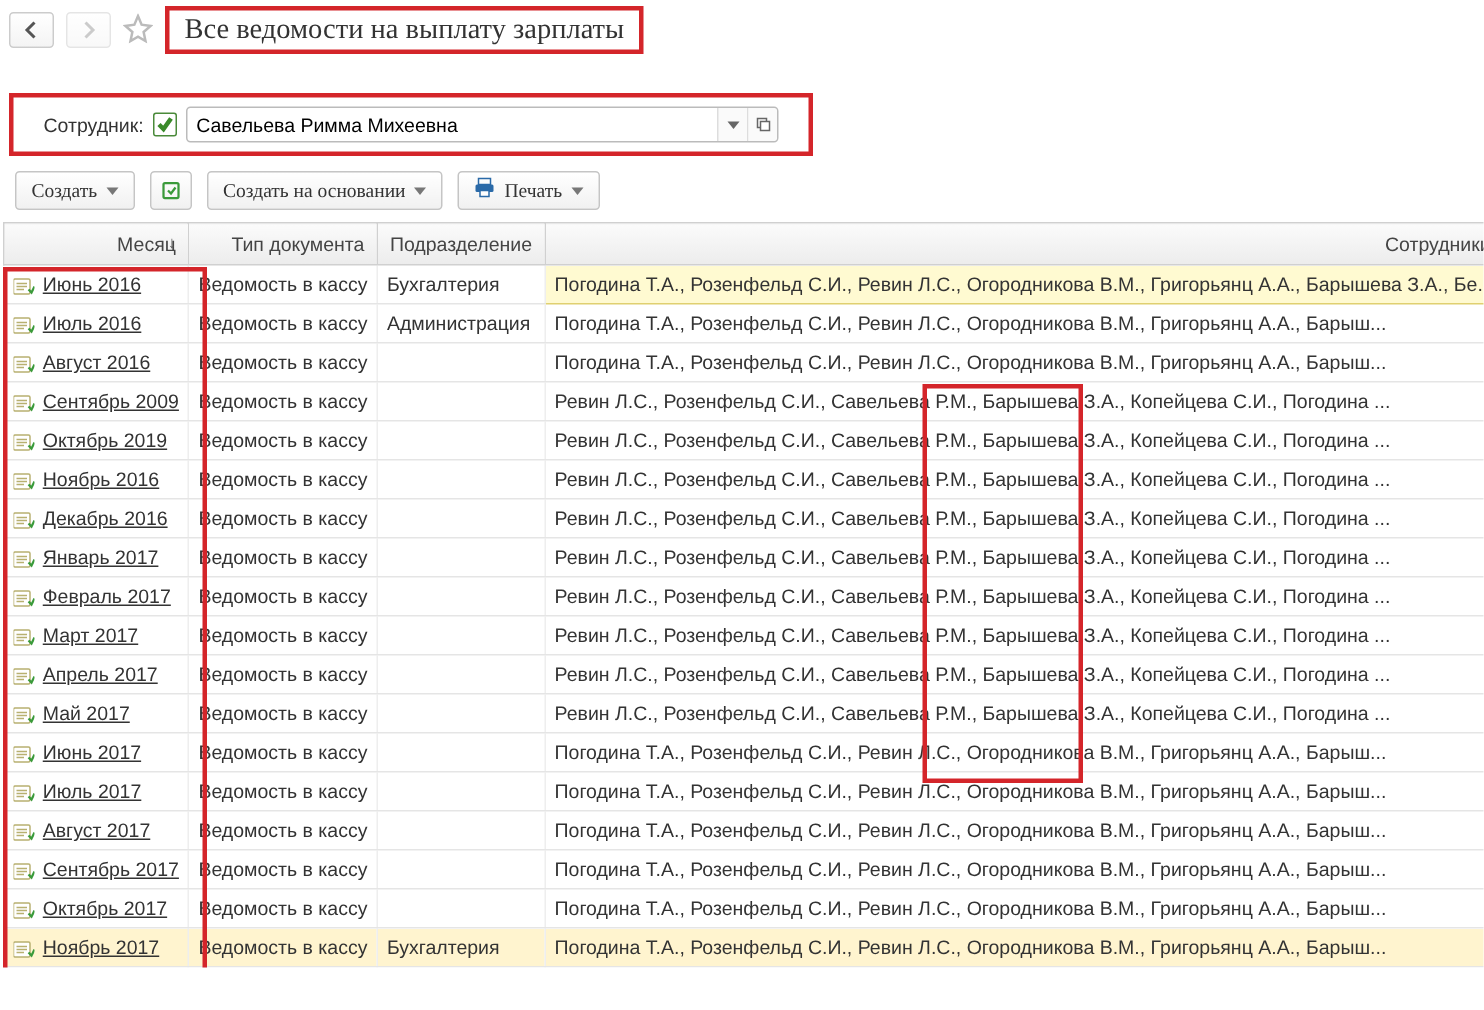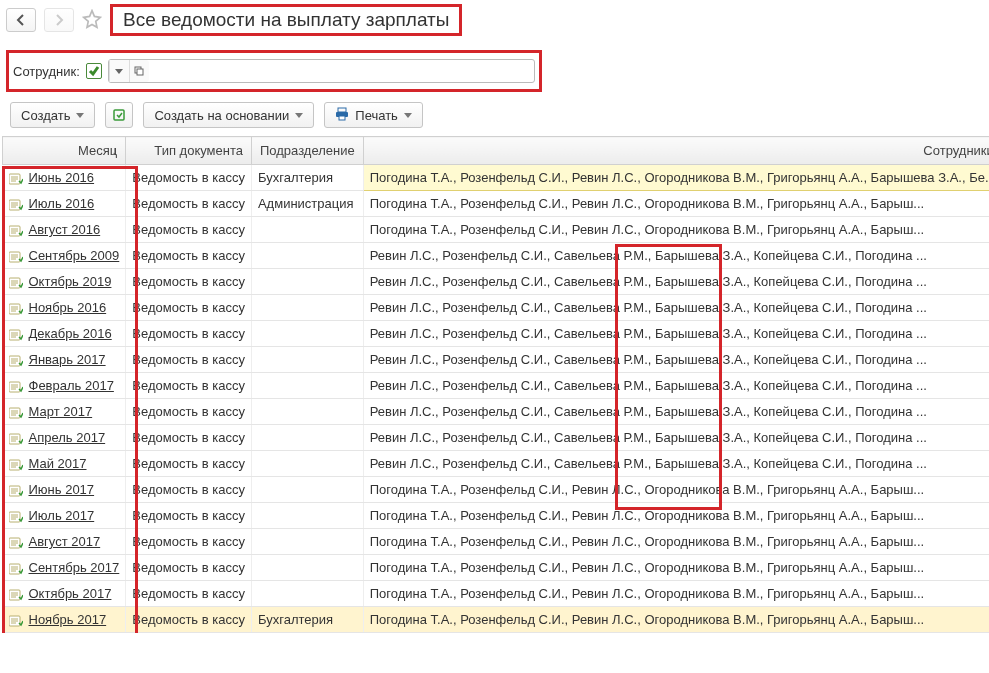--- a/index.html
+++ b/index.html
@@ -24,29 +24,30 @@
     border-radius: 3px;
     background: linear-gradient(#fff,#f4f4f4);
     display: flex; align-items: center; justify-content: center;
     cursor: pointer;
   }
   .nav-btn.disabled { opacity: .5; cursor: default; }
   .star-icon svg { width: 20px; height: 20px; stroke: #bbb; fill: none; stroke-width: 2; }
   .title-wrap {
     border: 3px solid #d4252a;
     padding: 2px 10px;
+    font-family: Liberation Serif, serif;
   }
   .page-title { font-size: 19px; color: #333; }
 
   
   .filter-block {
     border: 3px solid #d4252a;
-    margin: 4px 6px 10px 6px;
+    margin: 16px 6px 10px 6px;
     width: 536px;
-    padding: 6px 4px;
+    padding: 6px 20px;
     display: flex; align-items: center; gap: 6px;
   }
   .filter-label { color: #333; }
   .chk {
     width: 16px; height: 16px;
     border: 1px solid #4a8a3a;
     border-radius: 2px;
     display: inline-flex; align-items: center; justify-content: center;
     background: #fff;
   }
@@ -89,20 +90,21 @@
   .btn {
     height: 26px;
     border: 1px solid #c5c5c5;
     border-radius: 3px;
     background: linear-gradient(#fff,#f1f1f1);
     padding: 0 10px;
     display: flex; align-items: center; gap: 6px;
     cursor: pointer;
     font-size: 13px;
     color: #333;
+    font-family: Liberation Serif, serif;
   }
   .btn .tri-down { border-top-color: #777; }
   .icon-btn { padding: 0 6px; }
 
   
   .grid { width: 100%; border-collapse: collapse; }
   .grid thead th {
     text-align: right;
     font-weight: normal;
     background: linear-gradient(#fbfbfb,#ececec);
@@ -170,20 +172,21 @@
 </div>
 
 <div class="filter-block">
   <span class="filter-label">Сотрудник:</span>
   <span class="chk">
     <svg viewBox="0 0 12 12">
         <path d="M2 6l3 3 5-7"></path>
       </svg>
   </span>
   <div class="combo">
+    <input type="text" value="Савельева Римма Михеевна" style="">
     <div class="combo-btn">
         <div class="tri-down"></div>
       </div>
     <div class="combo-btn">
       <svg width="10" height="10" viewBox="0 0 10 10">
           <rect x="1" y="1" width="6" height="6" fill="none" stroke="#666"></rect>
           <rect x="3" y="3" width="6" height="6" fill="#fff" stroke="#666"></rect>
         </svg>
     </div>
   </div>

